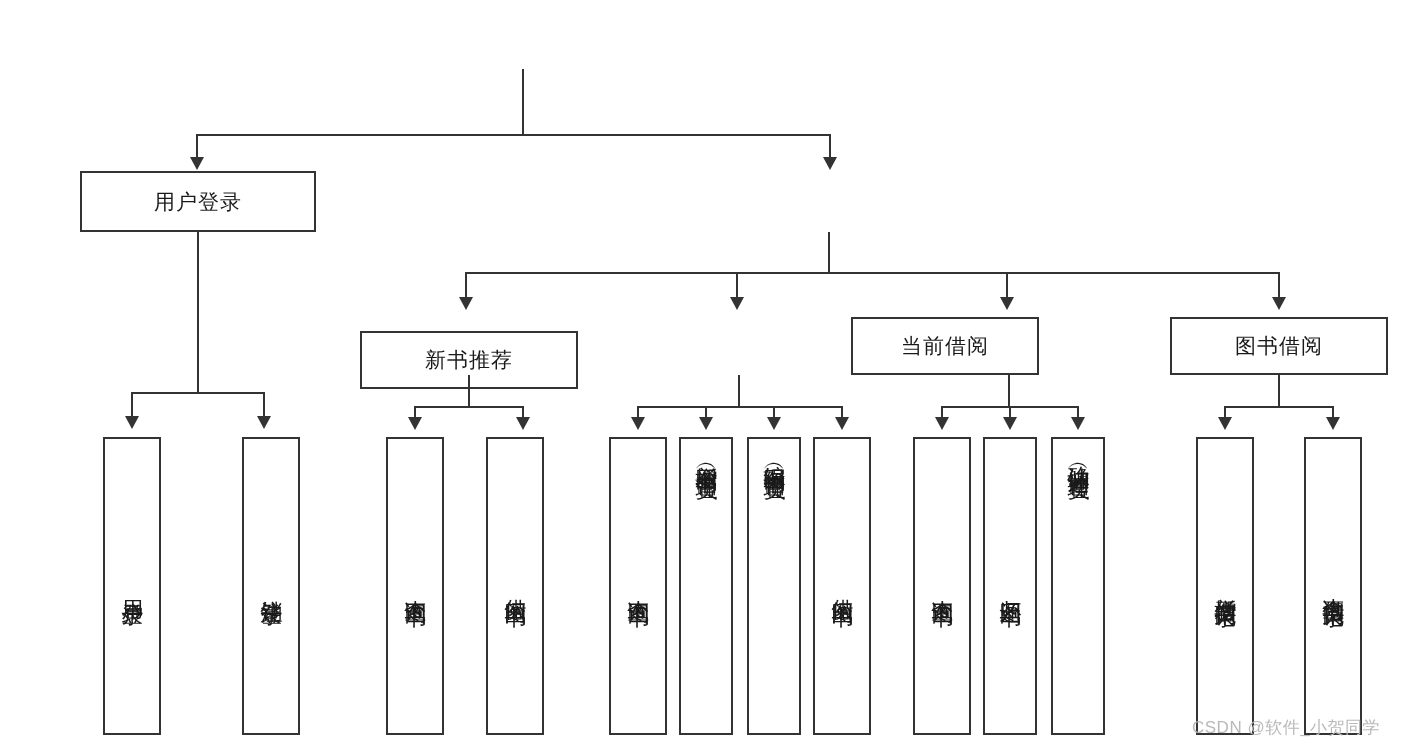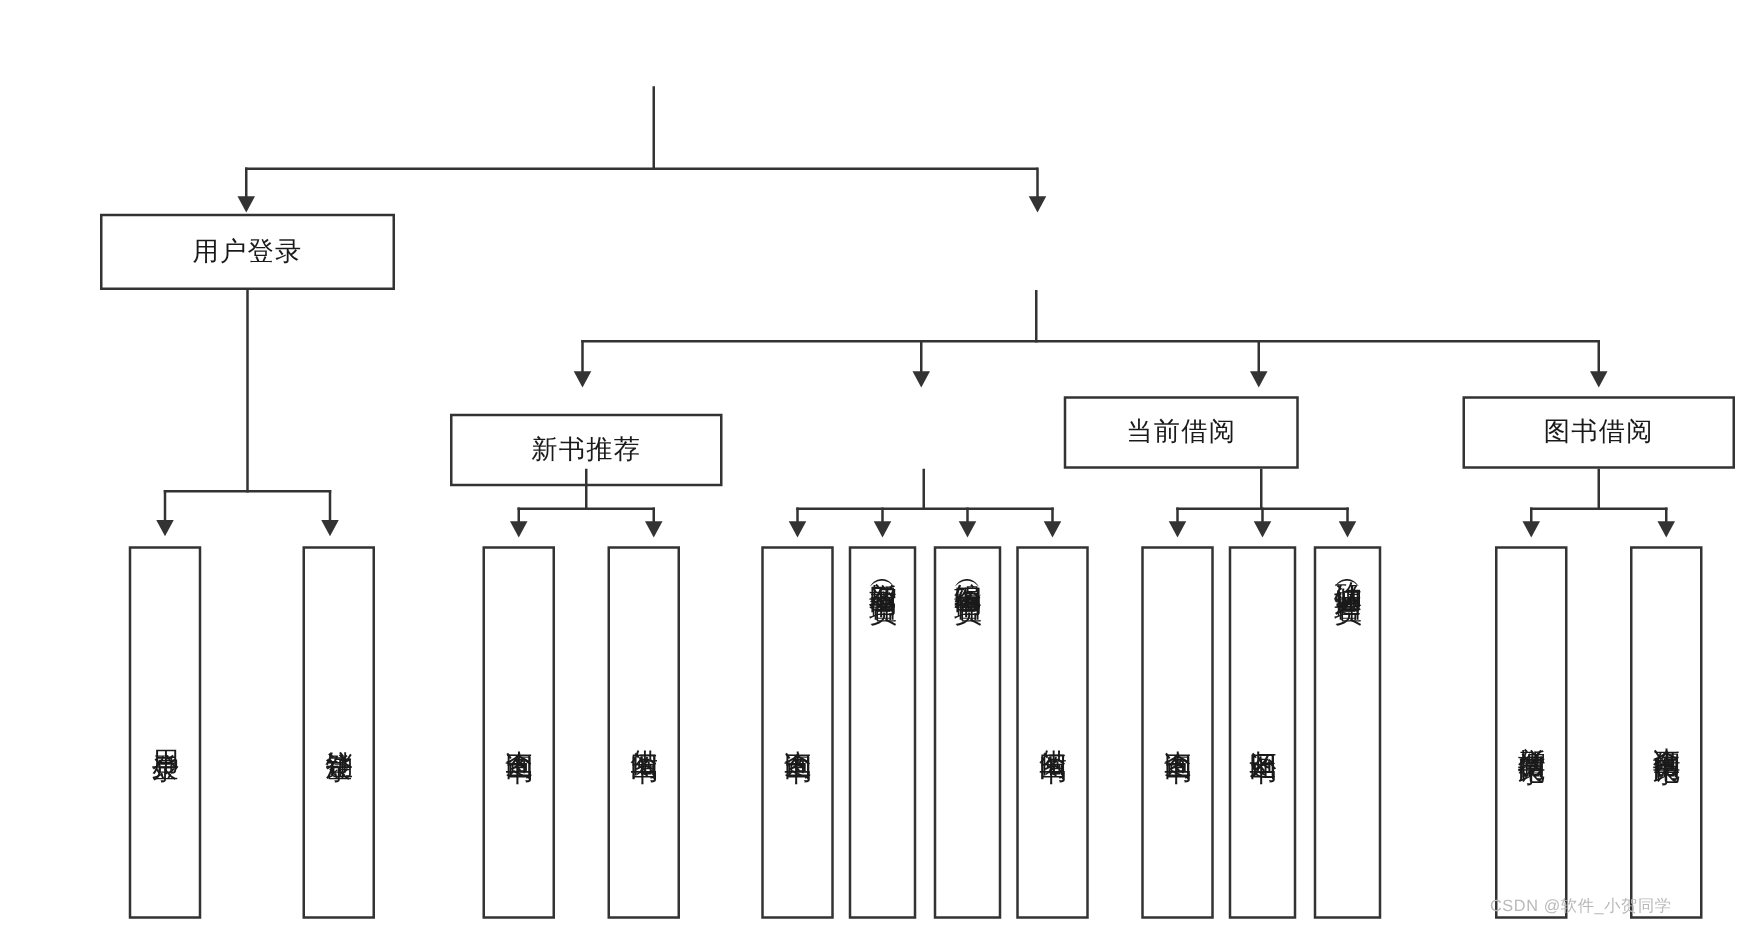--- a/index.html
+++ b/index.html
@@ -73,21 +73,21 @@
     height: 0;
     border-left: 7px solid transparent;
     border-right: 7px solid transparent;
     border-top: 13px solid #333333;
   }
 
   
   .watermark {
     position: absolute;
     color: #b9b9b9;
-    font-size: 13px;
+    font-size: 17px;
     white-space: nowrap;
     letter-spacing: 0.5px;
   }
 </style>
 </head>
 <body>
 
 <div id="canvas">
 
 

